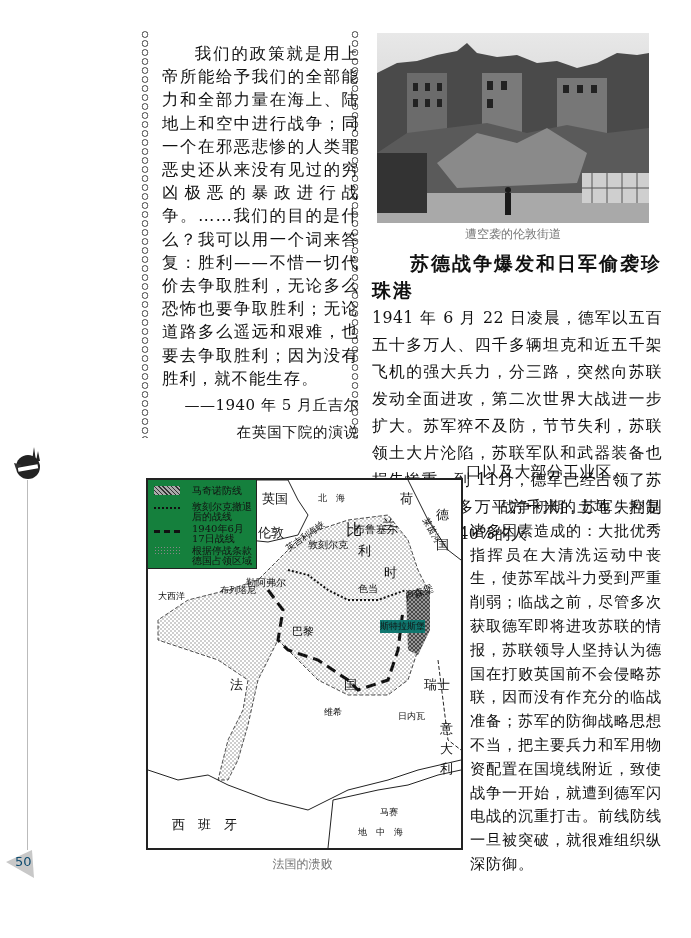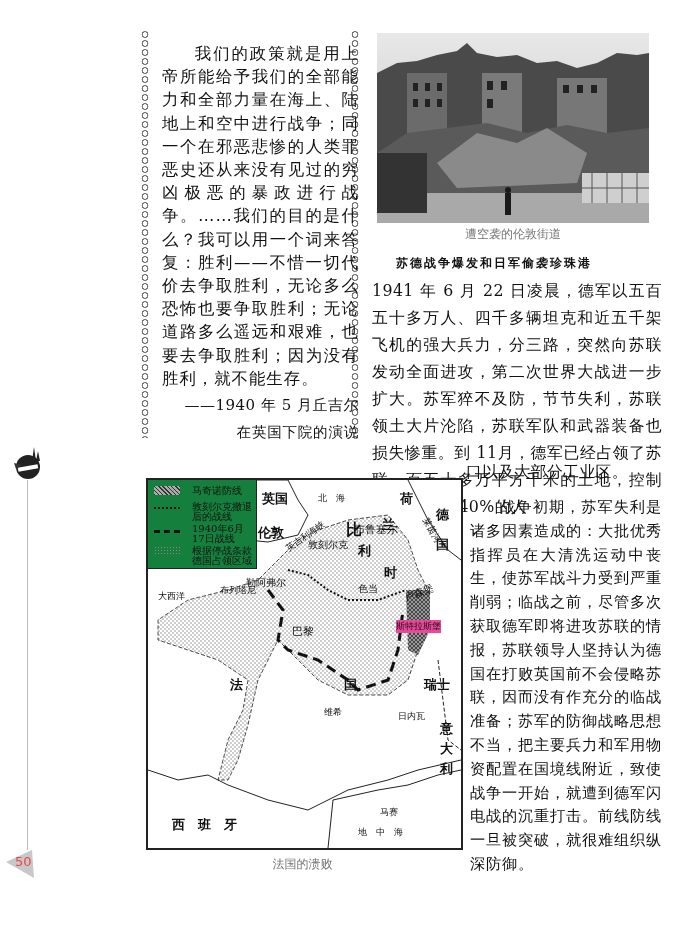--- a/index.html
+++ b/index.html
@@ -15,32 +15,32 @@
   .quote p { margin:4px; }
   .quote .indent { text-indent:2em; }
   .quote .sig1 { text-align:right; font-family:"DejaVu Serif",serif; font-size:15px; letter-spacing:0.5px; margin-top:2px;}
   .quote .sig2 { text-align:right; font-family:"DejaVu Serif",serif; font-size:14.5px; letter-spacing:0.8px;}
   
   .photo { left:377px; top:33px; width:272px; height:190px; overflow:hidden; background:#6a6a6a; }
   .caption { font-size:12px; text-align:center; color:#737373; }
   
   .main { left:372px; top:250px; width:290px; font-size:15.8px; line-height:27px; text-align:justify; letter-spacing:0.4px; }
   .main p { margin:0; }
-  .heading { font-family:"DejaVu Sans","Liberation Sans",sans-serif; font-weight:bold; font-size:12px; letter-spacing:2px; text-indent:2em; }
+  .heading { font-family:"DejaVu Sans","Liberation Sans",sans-serif; font-weight:bold; font-size:19px; letter-spacing:2px; text-indent:2em; }
   .main2 { left:470px; top:496px; width:192px; font-size:15.2px; line-height:23.8px; text-align:justify; letter-spacing:0.8px; }
   .main2 p { margin:0; text-indent:2em; }
   
   .map { left:146px; top:478px; width:313px; height:368px; border:2px solid #222; background:#fff; overflow:hidden; }
   .map-caption { left:146px; top:856px; width:313px;font-family:Liberation Serif, serif; }
   .legend { left:148px; top:480px; width:108px; height:88px; border-right:1.5px solid #222; border-bottom:1.5px solid #222; background:#15803d; font-size:10px; line-height:9.5px; }
   .legend .row { position:absolute; left:0; width:108px; }
   .legend .sym { position:absolute; left:6px; width:26px; height:9px; }
   .legend .txt { position:absolute; left:44px; width:64px; }
   .maplbl { position:absolute; font-family:"DejaVu Sans","Liberation Sans",sans-serif; white-space:nowrap; }
-  .big { font-size:13px; font-weight:bold; }
+  .big { font-size:13px; font-weight:normal; }
   .small { font-size:9px; }
   
   .vline { left:27px; top:480px; width:1px; height:370px; background:#bbb; }
   .page-num { left:4px; top:842px; width:40px; height:40px; }
 </style>
 </head>
 <body>
 
 <div class="abs" style="left:8px;top:443px;width:38px;height:40px;">
   <svg width="38" height="40" viewBox="0 0 38 40">
@@ -49,21 +49,21 @@
     <polygon points="30,8 32,18 28,18" fill="#222"></polygon>
     <rect x="10" y="23" width="20" height="4" fill="#fff" transform="rotate(-10 20 25)"></rect>
     <polygon points="6,20 14,22 8,26" fill="#333"></polygon>
   </svg>
 </div>
 <div class="abs vline"></div>
 <div class="abs page-num">
   <svg width="40" height="40" viewBox="0 0 40 40" style="position:absolute;left:0;top:0;">
     <polygon points="2,20 28,8 30,36" fill="#c8c8c8"></polygon>
   </svg>
-  <span style="position:absolute;left:11px;top:12px;font-family:'DejaVu Sans',sans-serif;font-size:13px;color:#ef4444;">50</span>
+  <span style="position:absolute;left:11px;top:12px;font-family:'DejaVu Sans',sans-serif;font-size:13px;color:#0c4a6e;">50</span>
 </div>
 
 <div class="quote-border" style="left:140px;"></div>
 
 <div class="quote-border" style="left:350px;left:361px;opacity:0;"></div>
 <div class="abs" style="left:350px;top:30px;width:10px;height:408px;background-image: radial-gradient(circle at 50% 50%, transparent 2px, #777 2.5px, #777 3.2px, transparent 3.6px);background-size:10px 9px;"></div>
 
 <div class="abs quote">
   <p class="indent">我们的政策就是用上帝所能给予我们的全部能力和全部力量在海上、陆地上和空中进行战争；同一个在邪恶悲惨的人类罪恶史还从来没有见过的穷凶极恶的暴政进行战争。……我们的目的是什么？我可以用一个词来答复：胜利——不惜一切代价去争取胜利，无论多么恐怖也要争取胜利；无论道路多么遥远和艰难，也要去争取胜利；因为没有胜利，就不能生存。</p>
   <p class="sig1">——1940 年 5 月丘吉尔</p>
@@ -189,21 +189,21 @@
   <span class="maplbl big" style="left:234px;top:36px;">兰</span>
   <span class="maplbl" style="left:206px;top:42px;font-size:11px;">布鲁塞尔</span>
   <span class="maplbl" style="left:160px;top:58px;font-size:10px;">敦刻尔克</span>
   <span class="maplbl" style="left:98px;top:96px;font-size:10px;">勒阿弗尔</span>
   <span class="maplbl small" style="left:72px;top:104px;">布列塔尼</span>
   <span class="maplbl small" style="left:10px;top:110px;">大西洋</span>
   <span class="maplbl" style="left:210px;top:102px;font-size:10px;">色当</span>
   <span class="maplbl" style="left:256px;top:106px;font-size:10px;transform:rotate(-20deg);">卢森堡</span>
   <span class="maplbl small" style="left:270px;top:44px;transform:rotate(60deg);">莱茵河</span>
   <span class="maplbl" style="left:144px;top:144px;font-size:11px;">巴黎</span>
-  <span class="maplbl" style="left:248px;top:140px;font-size:9px;background:#ec4899;">斯特拉斯堡</span>
+  <span class="maplbl" style="left:232px;top:140px;font-size:9px;background:#0f766e;">斯特拉斯堡</span>
   <span class="maplbl big" style="left:82px;top:196px;">法</span>
   <span class="maplbl big" style="left:196px;top:196px;">国</span>
   <span class="maplbl big" style="left:276px;top:196px;">瑞士</span>
   <span class="maplbl small" style="left:176px;top:226px;">维希</span>
   <span class="maplbl small" style="left:250px;top:230px;">日内瓦</span>
   <span class="maplbl big" style="left:292px;top:240px;">意</span>
   <span class="maplbl big" style="left:292px;top:260px;">大</span>
   <span class="maplbl big" style="left:292px;top:280px;">利</span>
   <span class="maplbl big" style="left:24px;top:336px;">西　班　牙</span>
   <span class="maplbl small" style="left:232px;top:326px;">马赛</span>

